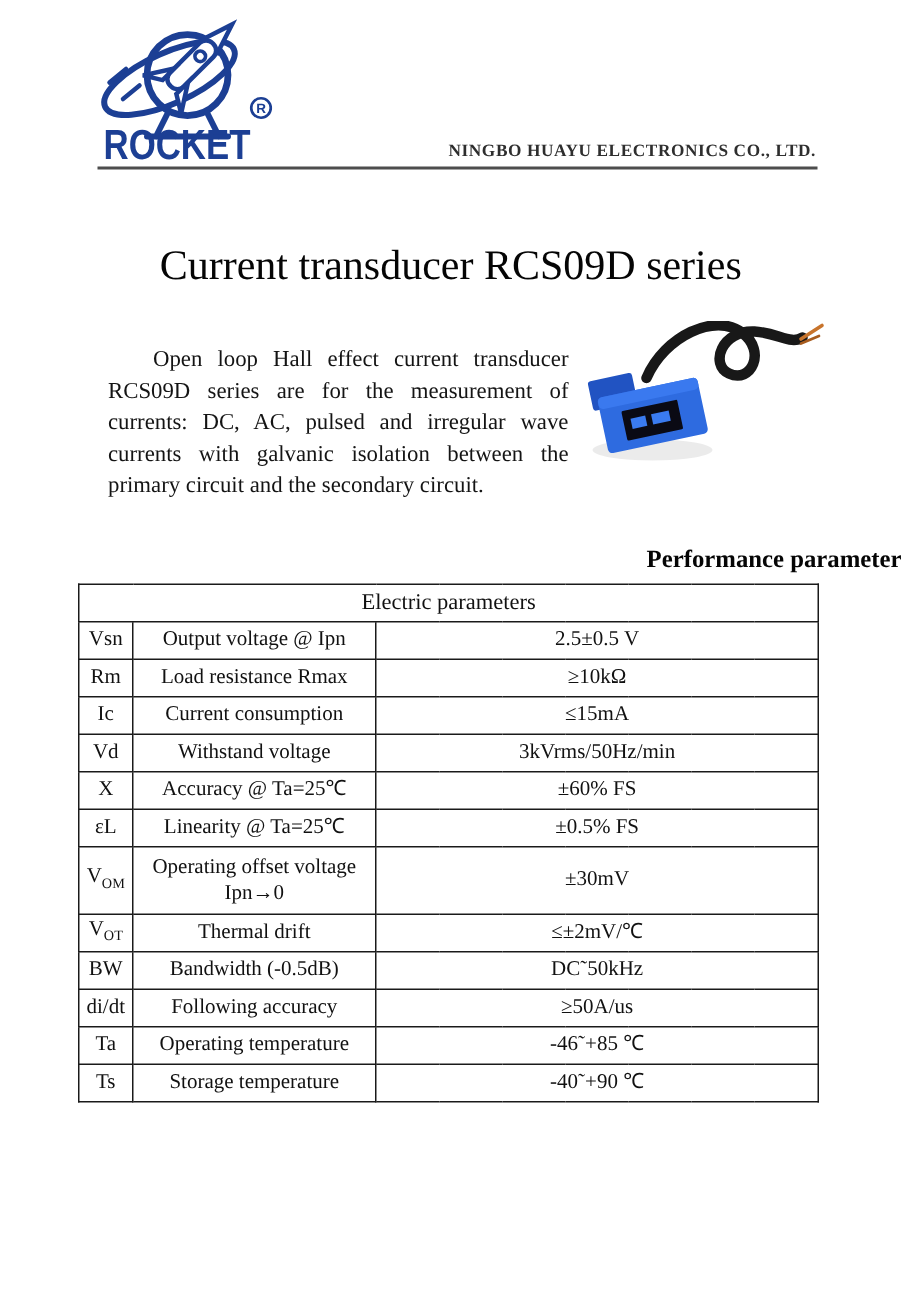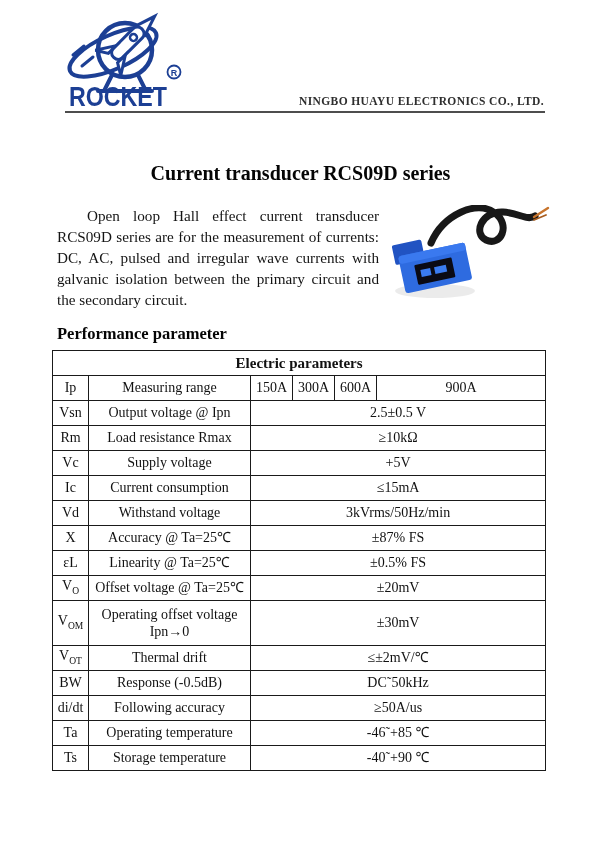--- a/index.html
+++ b/index.html
@@ -10,41 +10,41 @@
   
   .header{position:relative;height:122px;}
   .logo{position:absolute;left:55px;top:12px;}
   .company{
     position:absolute;right:57px;top:95px;font-size:11.5px;letter-spacing:.4px;
     color:#2e2e2e;font-weight:600;text-align:right;
   }
   .rule{position:absolute;left:65px;top:111px;width:480px;height:2px;background:#4d4d4d;}
   
   .title{
-    margin:40px 0 0 0;text-align:center;font-size:20px;font-weight:bold;color:#050505;
+    margin:40px 0 0 0;text-align:center;font-size:28px;font-weight:normal;color:#050505;
   }
   
   .intro{margin:20px 46px 0 57px;overflow:hidden;}
   .product{float:right;margin:-8px 0 2px 8px;}
   .intro p{
-    margin:0;font-size:15.2px;line-height:21px;text-align:justify;text-indent:30px;color:#141414;
+    margin:15px;font-size:15.2px;line-height:21px;text-align:justify;text-indent:30px;color:#141414;
   }
   
-  .perf{margin:14px 0 6px 57px;font-size:16.5px;font-weight:bold;color:#050505;}
+  .perf{margin:14px 0 6px 57px;font-size:16.5px;font-weight:bold;color:#050505;text-align:right;}
   
   table.spec{
     margin-left:52px;width:493px;border-collapse:collapse;table-layout:fixed;
     font-size:14px;color:#111;
   }
   table.spec td{
     border:1px solid #1a1a1a;text-align:center;vertical-align:middle;
     padding:1px 2px;height:22px;line-height:1.2;
   }
   td.sechead{
-    text-align:left;font-weight:bold;font-size:15px;padding-left:6px;height:20px;
+    text-align:left;font-weight:normal;font-size:15px;padding-left:6px;height:20px;
   }
   td.sym sub.ss{font-size:68%;}
   tr.dbl td{height:42px;}
   .pn2{line-height:1.25;}
 </style>
 </head>
 <body>
 
 <div class="page">
 
@@ -109,90 +109,70 @@
         <col style="width:42px">
         <col style="width:42px">
       <col style="width:43px">
     </colgroup>
     <tbody>
 
     <tr>
       <td class="sechead" colspan="9">Electric parameters</td>
     </tr>
     <tr>
-      <td class="sym">Ip</td>
-      <td class="pname">Measuring range</td>
-      <td class="pval">150A</td>
-      <td class="pval">300A</td>
-      <td class="pval">600A</td>
-      <td class="pval" colspan="4">900A</td>
-    </tr>
-    <tr>
       <td class="sym">Vsn</td>
       <td class="pname">Output voltage @ Ipn</td>
       <td class="pval" colspan="7">2.5±0.5 V</td>
     </tr>
     <tr>
       <td class="sym">Rm</td>
       <td class="pname">Load resistance Rmax</td>
       <td class="pval" colspan="7">≥10kΩ</td>
-    </tr>
-    <tr>
-      <td class="sym">Vc</td>
-      <td class="pname">Supply voltage</td>
-      <td class="pval" colspan="7">+5V</td>
     </tr>
     <tr>
       <td class="sym">Ic</td>
       <td class="pname">Current consumption</td>
       <td class="pval" colspan="7">≤15mA</td>
     </tr>
     <tr>
       <td class="sym">Vd</td>
       <td class="pname">Withstand voltage</td>
       <td class="pval" colspan="7">3kVrms/50Hz/min</td>
     </tr>
 
     <tr>
       <td class="sym">X</td>
       <td class="pname">Accuracy @ Ta=25℃</td>
-      <td class="pval" colspan="7">±87% FS</td>
+      <td class="pval" colspan="7">±60% FS</td>
     </tr>
     <tr>
       <td class="sym">εL</td>
       <td class="pname">Linearity @ Ta=25℃</td>
       <td class="pval" colspan="7">±0.5% FS</td>
-    </tr>
-    <tr>
-      <td class="sym">
-        <span>V</span><sub class="ss">O</sub>
-      </td>
-      <td class="pname">Offset voltage @ Ta=25℃</td>
-      <td class="pval" colspan="7">±20mV</td>
     </tr>
     <tr class="dbl">
       <td class="sym">
         <span>V</span><sub class="ss">OM</sub>
       </td>
       <td class="pname">
         <div class="pn2">Operating offset voltage</div>
         <div class="pn2">Ipn→0</div>
       </td>
       <td class="pval" colspan="7">±30mV</td>
     </tr>
     <tr>
       <td class="sym">
         <span>V</span><sub class="ss">OT</sub>
       </td>
       <td class="pname">Thermal drift</td>
       <td class="pval" colspan="7">≤±2mV/℃</td>
     </tr>
     <tr>
       <td class="sym">BW</td>
-      <td class="pname">Response (-0.5dB)</td>
+      <td class="pname">Bandwidth (-0.5dB)</td>
       <td class="pval" colspan="7">DC˜50kHz</td>
     </tr>
     <tr>
       <td class="sym">di/dt</td>
       <td class="pname">Following accuracy</td>
       <td class="pval" colspan="7">≥50A/us</td>
     </tr>
 
     <tr>
       <td class="sym">Ta</td>

